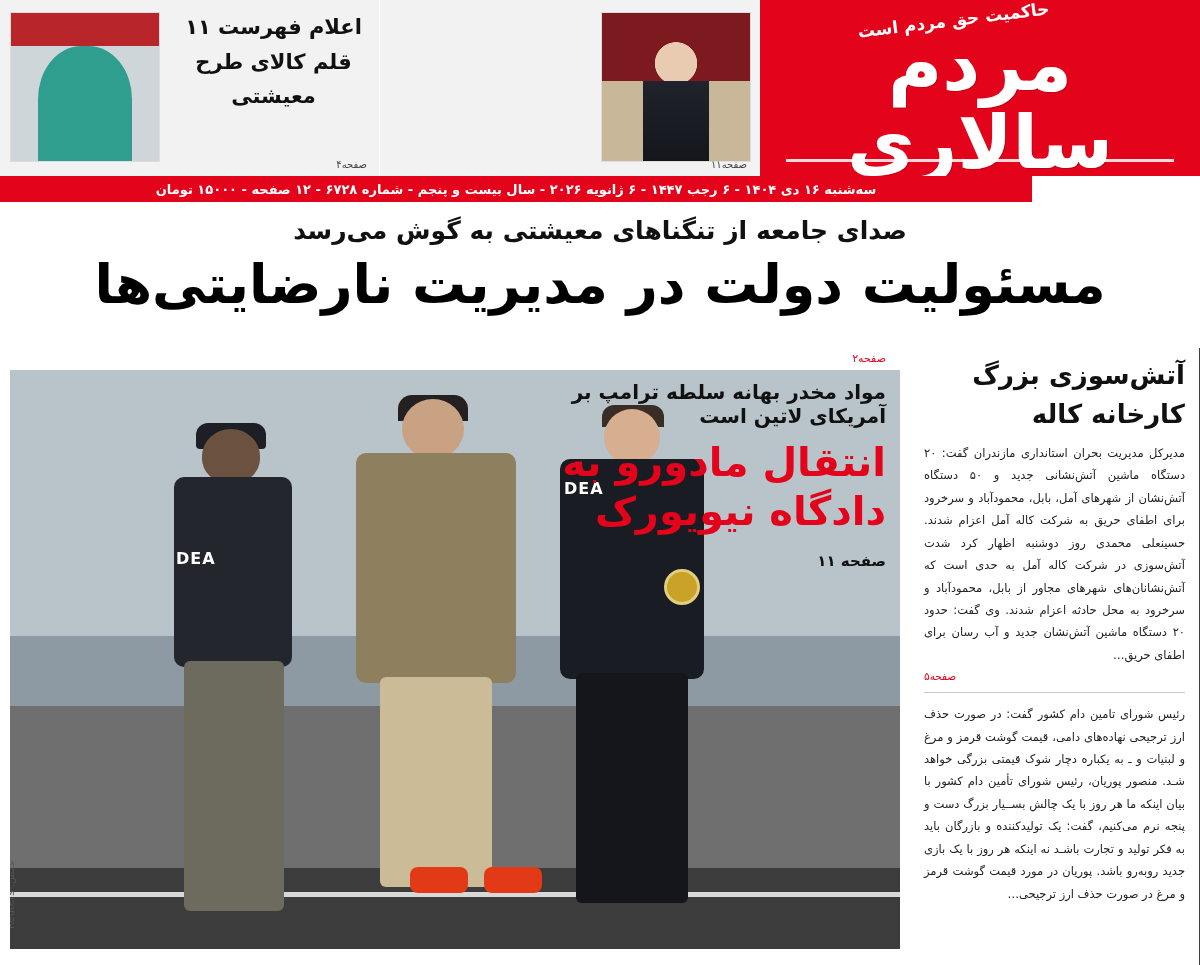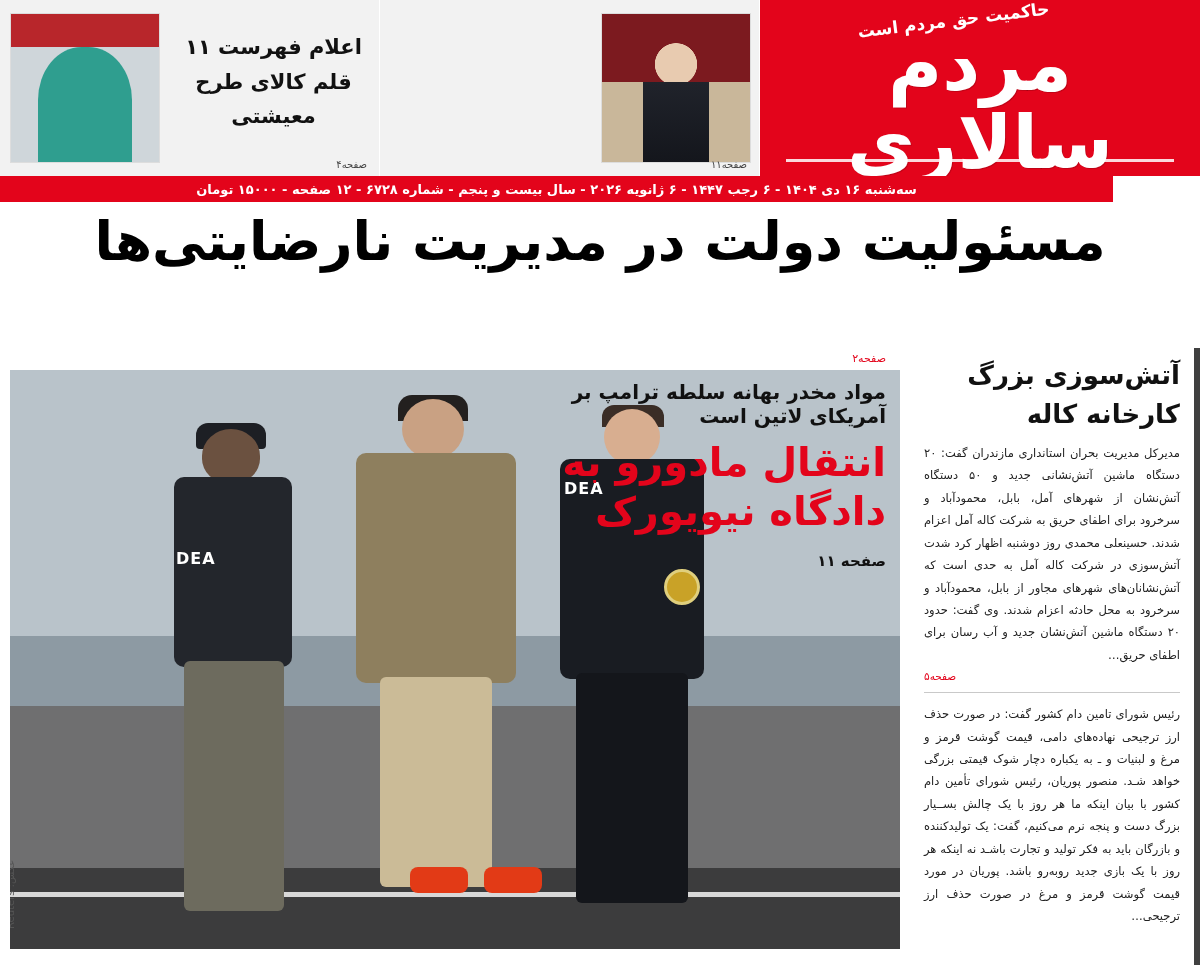--- a/index.html
+++ b/index.html
@@ -53,21 +53,21 @@
 
   .top-teaser {
     flex: 1 1 auto;
     height: 176px;
     display: flex; flex-direction: row;
     background: #ffffff;
   }
   .teaser {
     position: relative;
     height: 176px;
-    display: flex; flex-direction: row; align-items: center;
+    display: flex; flex-direction: row; 
     background: #f2f2f2;
     border-right: 1px solid #ffffff;
   }
   .teaser.t1 { width: 380px; }
   .teaser.t2 { width: 380px; }
   .teaser-text {
     flex: 1 1 auto;
     padding: 10px 14px 22px 14px;
     text-align: center;
     font-size: 21px;
@@ -108,21 +108,21 @@
     position:absolute; left:0; right:0; top:0; height: 22%;
     background:#b8262b; z-index:2;
   }
   .teaser-page {
     position: absolute; bottom: 6px; right: 12px;
     font-size: 10px; color: #444;
   }
 
   
   .datestrip {
-    position: absolute; top: 176px; left: 0; width: 1113px; height: 26px;
+    position: absolute; top: 176px; left: 0; width: 1032px; height: 26px;
     background: #e3041b;
     color: #fff;
     display: flex; align-items: center; justify-content: center;
     font-size: 13px; font-weight: bold;
     letter-spacing: .2px;
   }
 
   
   .lead {
     position: absolute; top: 208px; left: 0; width: 1200px;
@@ -141,21 +141,21 @@
   
   .content {
     position: absolute; top: 348px; left: 0; width: 1200px; height: 617px;
     display: flex; flex-direction: row;
   }
 
   
   .col-right {
     width: 290px; flex: 0 0 290px;
     padding: 6px 14px 0 14px;
-    border-right: 6px solid #404040;
+    border-right: 1px solid #404040;
   }
   .brief { padding-bottom: 6px; }
   .brief h3 {
     font-size: 26px; font-weight: bold; color: #111;
     line-height: 1.5; text-align: right; padding: 2px 0 4px 0;
   }
   .brief p {
     font-size: 11.5px; line-height: 1.95; color: #222;
     text-align: justify; padding-top: 4px;
   }
@@ -267,20 +267,21 @@
         <div class="teaser-photo photo-b"></div>
         <div class="teaser-page">صفحه۴</div>
       </div>
 
     </div>
   </div>
 
   <div class="datestrip">سه‌شنبه ۱۶ دی ۱۴۰۴ - ۶ رجب ۱۴۴۷ - ۶ ژانویه ۲۰۲۶ - سال بیست و پنجم - شماره ۶۷۲۸ - ۱۲ صفحه - ۱۵۰۰۰ تومان</div>
 
   <div class="lead">
+    <div class="lead-kicker">صدای جامعه از تنگناهای معیشتی به گوش می‌رسد</div>
     <div class="lead-title">مسئولیت دولت در مدیریت نارضایتی‌ها</div>
   </div>
 
   <div class="content">
 
     <div class="col-right">
 
       <div class="brief">
         <h3>آتش‌سوزی بزرگ کارخانه کاله</h3>
         <p>مدیرکل مدیریت بحران استانداری مازندران گفت: ۲۰ دستگاه ماشین آتش‌نشانی جدید و ۵۰ دستگاه آتش‌نشان از شهرهای آمل، بابل، محمودآباد و سرخرود برای اطفای حریق به شرکت کاله آمل اعزام شدند. حسینعلی محمدی روز دوشنبه اظهار کرد شدت آتش‌سوزی در شرکت کاله آمل به حدی است که آتش‌نشانان‌های شهرهای مجاور از بابل، محمودآباد و سرخرود به محل حادثه اعزام شدند. وی گفت: حدود ۲۰ دستگاه ماشین آتش‌نشان جدید و آب رسان برای اطفای حریق…</p>

